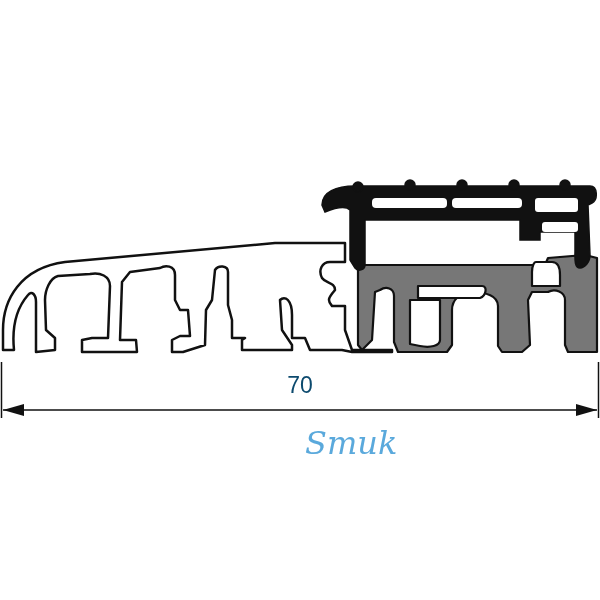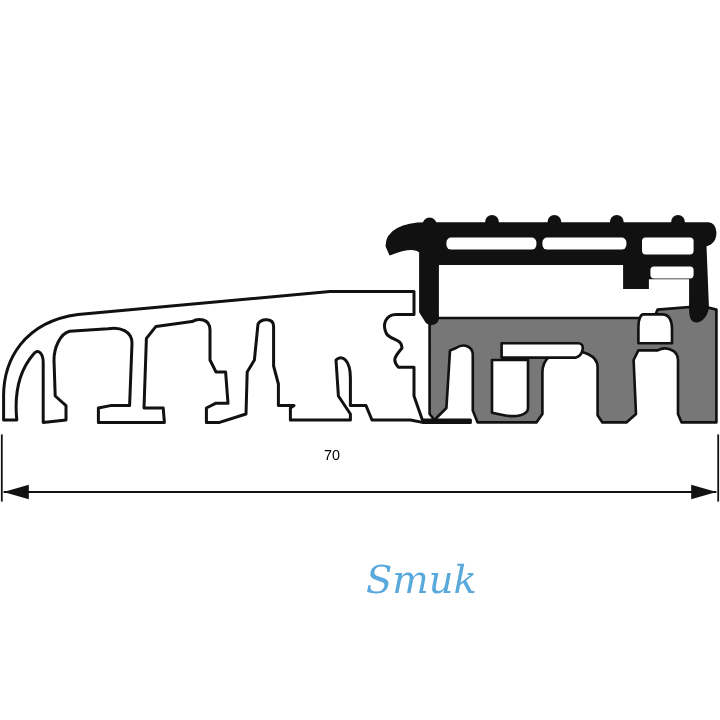--- a/index.html
+++ b/index.html
@@ -1,30 +1,30 @@
 <!DOCTYPE html>
 <html><head>
   <meta charset="utf-8">
   <style>
     html, body { margin: 0; padding: 0; background: #ffffff; }
     .canvas { position: relative; width: 600px; height: 600px; overflow: hidden; background: #ffffff; }
     svg.drawing { position: absolute; left: 0; top: 0; }
     .dim-label {
-      position: absolute; left: 270px; top: 372px; width: 60px; text-align: left;
-      font-family: "Liberation Sans", sans-serif; font-size: 12px; color: #000000;
+      position: absolute; left: 270px; top: 372px; width: 60px; text-align: center;
+      font-family: "Liberation Sans", sans-serif; font-size: 23px; color: #0c4a6e;
     }
     .wm-top {
       position: absolute; left: 204px; top: 405px; width: 200px;
       font-family: "DejaVu Sans", sans-serif; font-weight: bold; font-size: 19px;
       letter-spacing: 0.5px; color: #5aa9dc; white-space: nowrap;
     }
     .wm-bottom {
       position: absolute; left: 305px; top: 424px;
       font-family: "DejaVu Serif", serif; font-style: italic; font-size: 32px;
-      color: #5aa9dc; white-space: nowrap; margin-top: 40px;
+      color: #5aa9dc; white-space: nowrap;
     }
   </style>
 </head>
 <body>
 
 <div class="canvas">
   <svg class="drawing" width="600" height="600" viewBox="0 0 600 600">
 
     <g fill="#ffffff" stroke="#111111" stroke-width="2.5" stroke-linejoin="round">
       <path d="M3,350 L3,330 C3,300 20,268 65,262 L275,243 L345,243 L345,262

